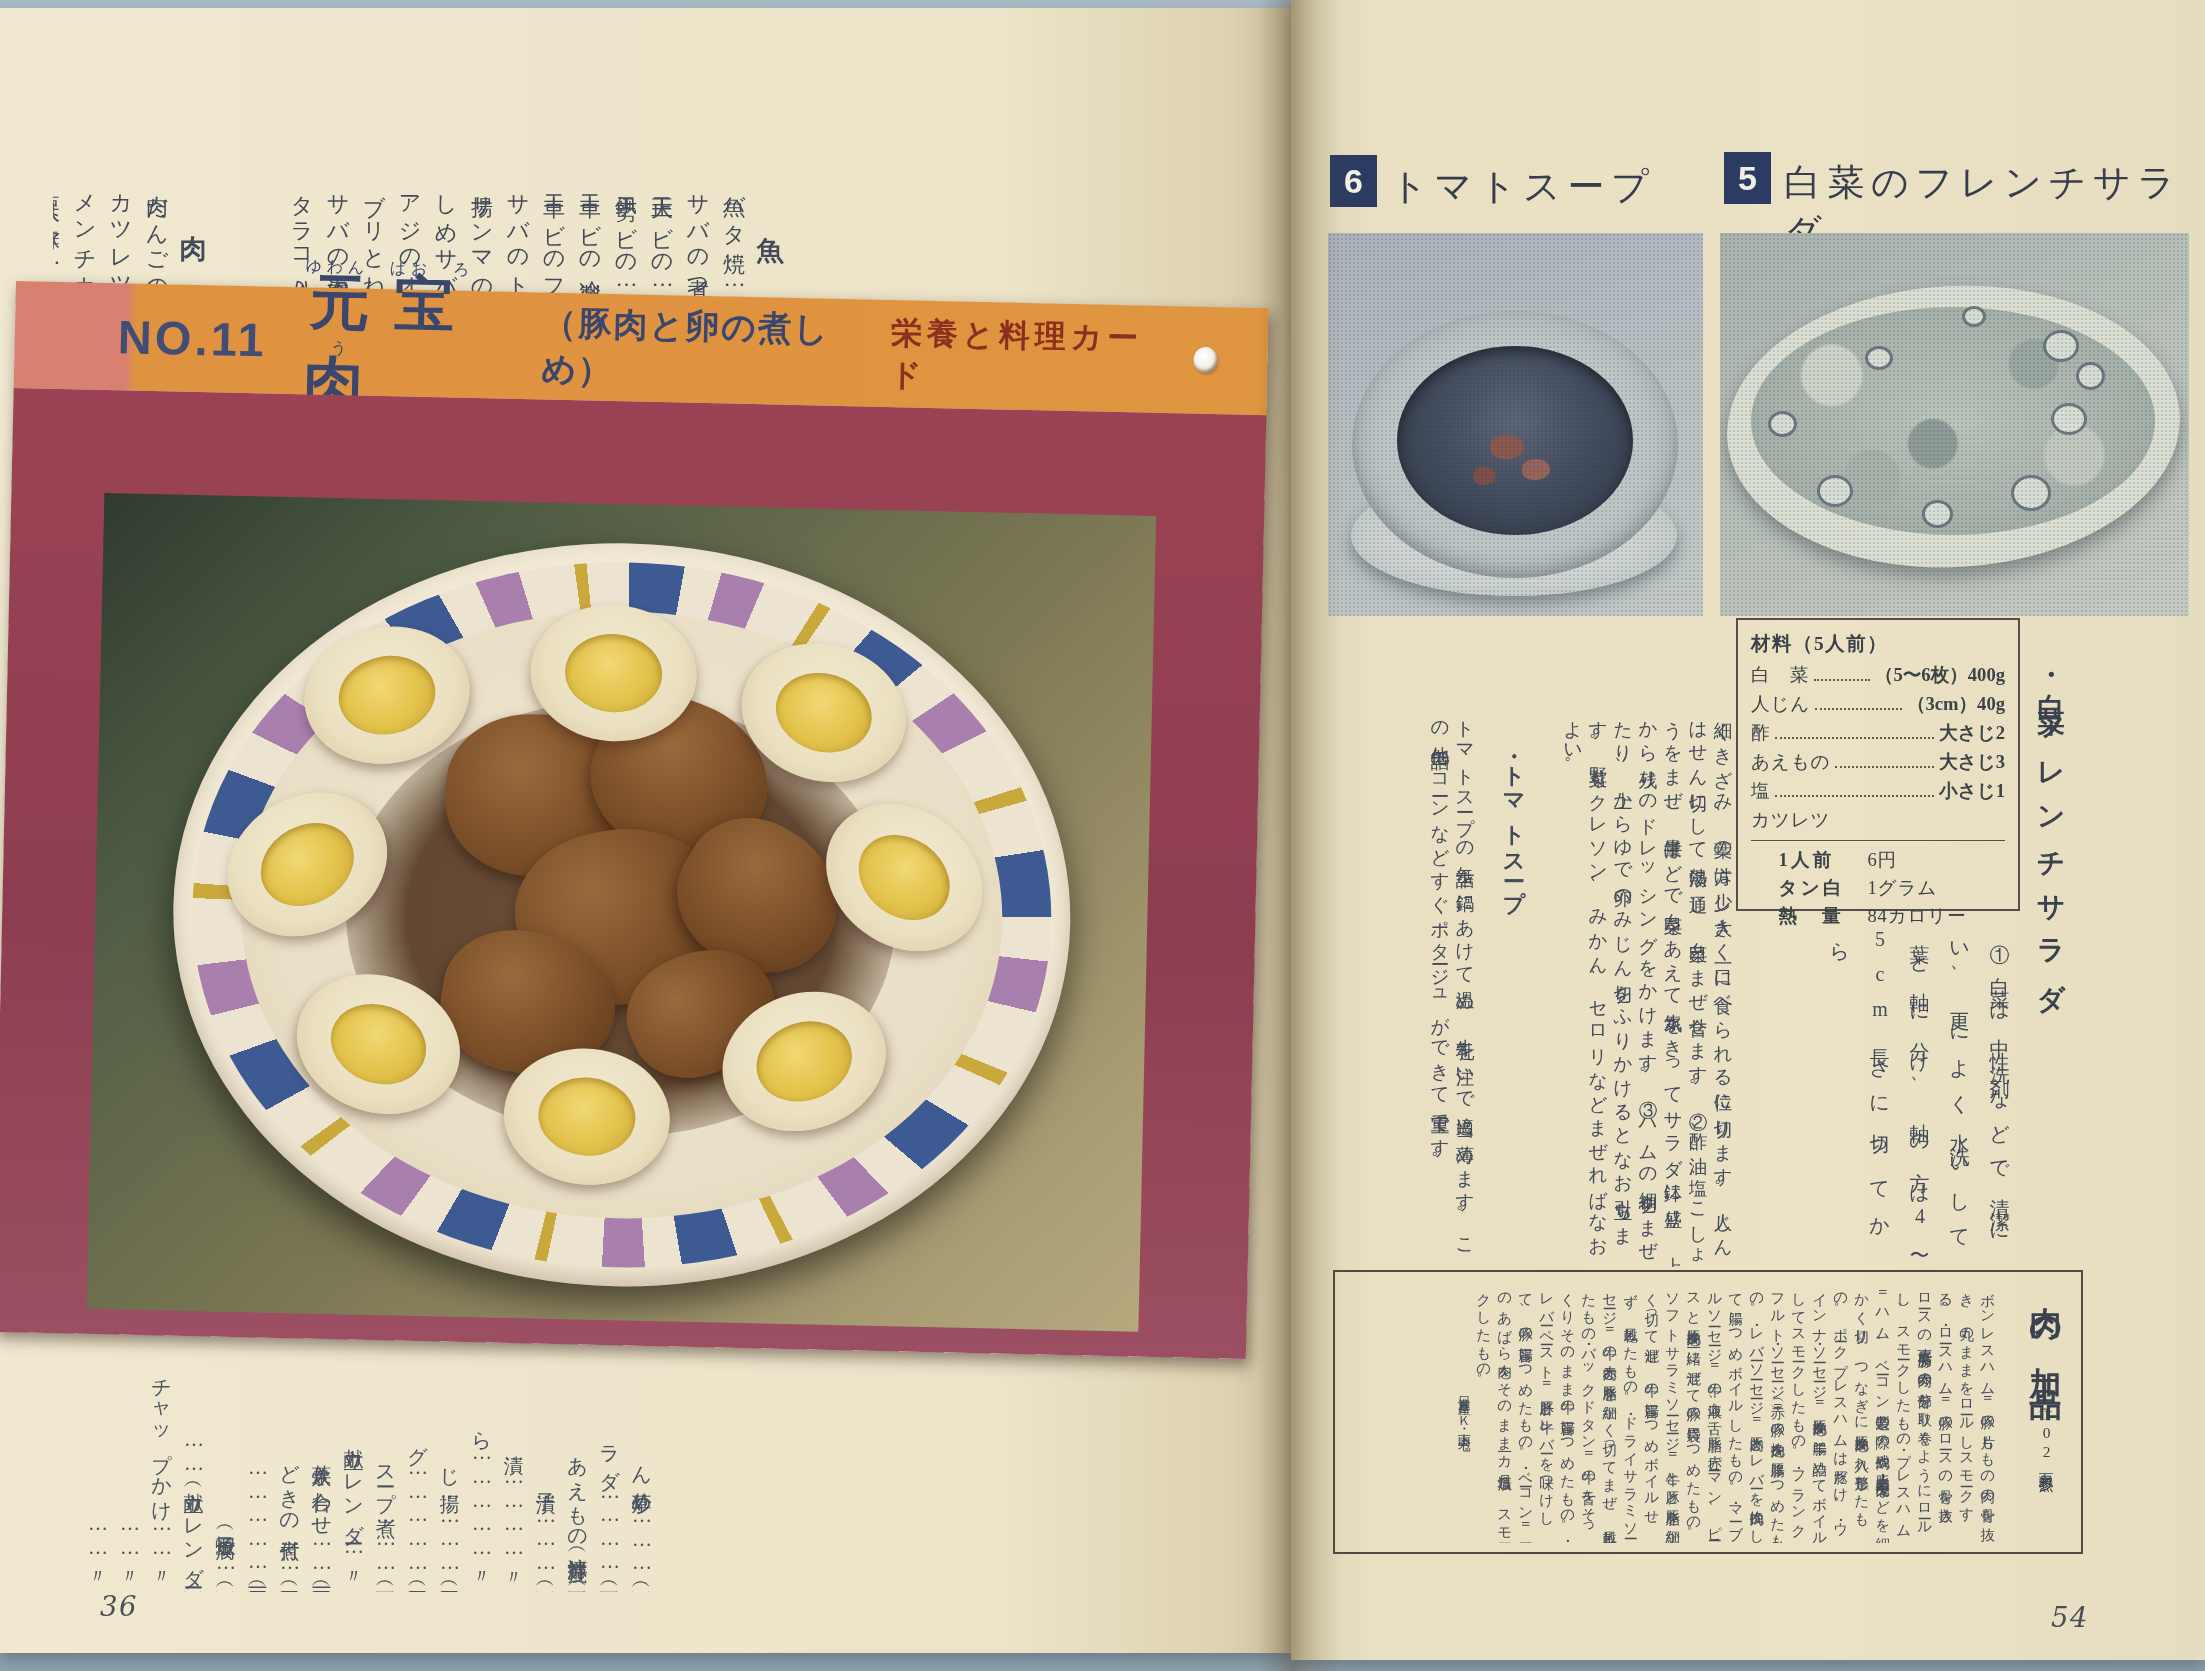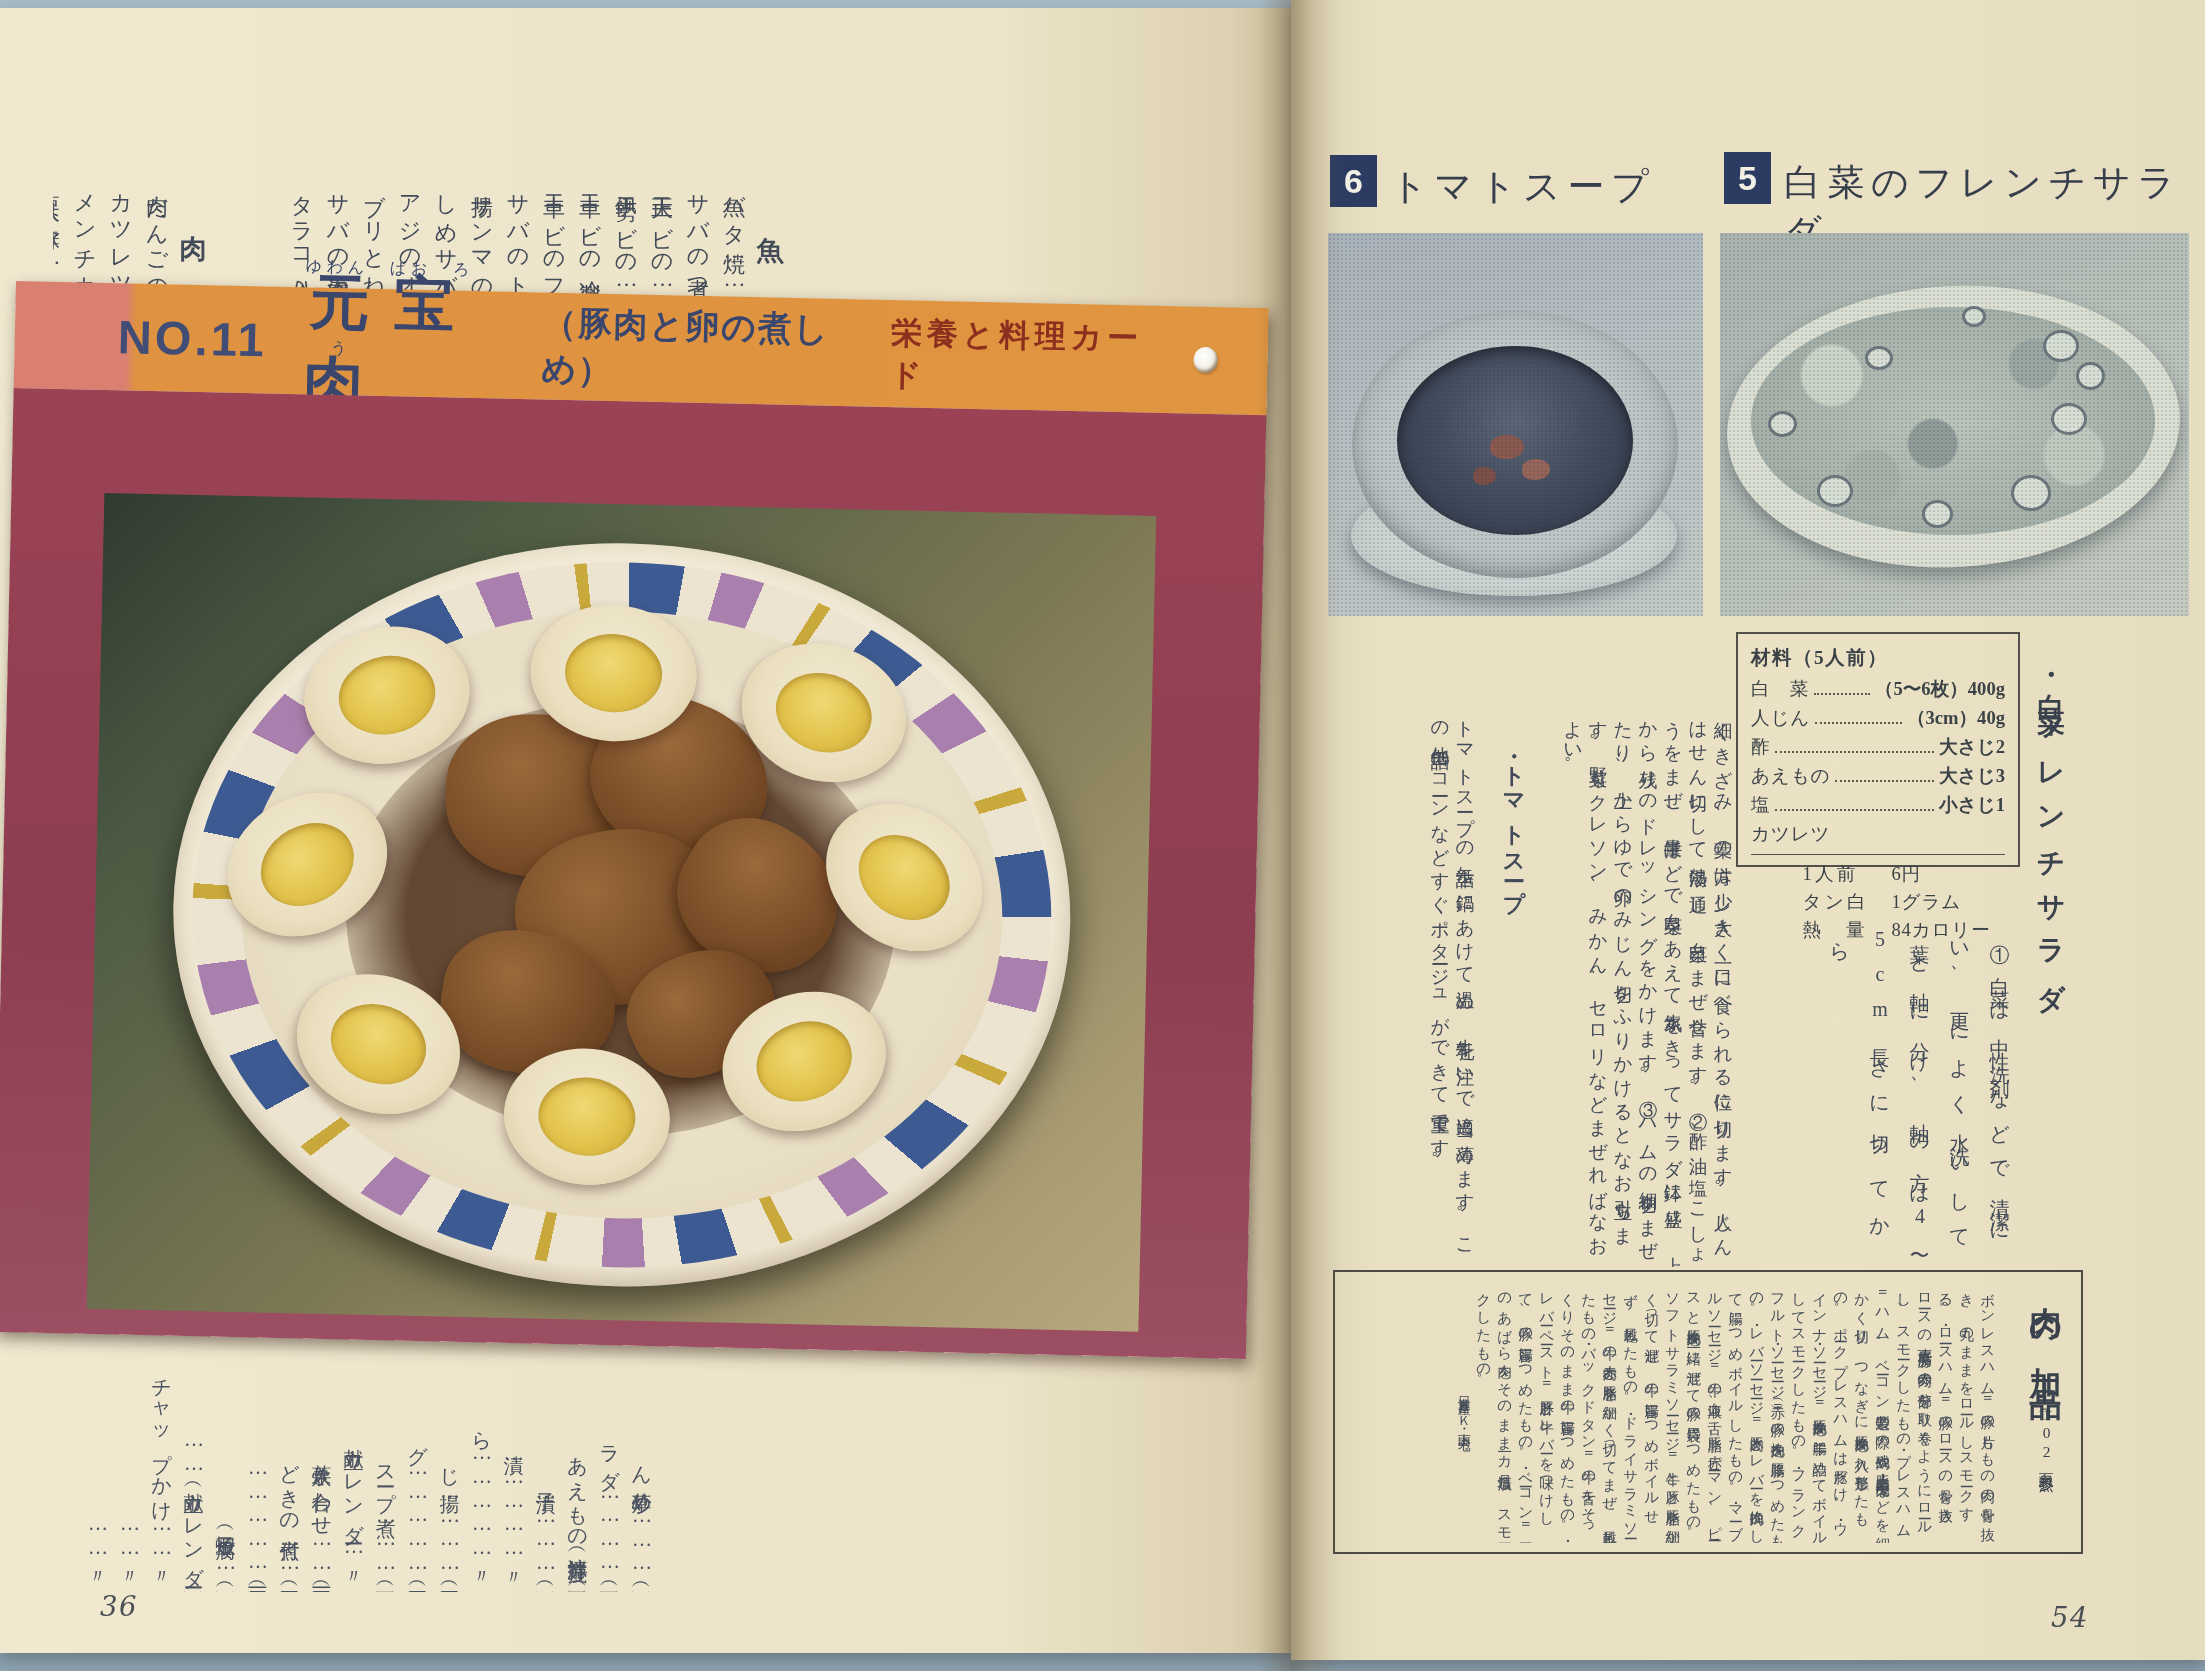--- a/index.html
+++ b/index.html
@@ -124,30 +124,30 @@
   .rad:nth-of-type(5){left:331px;top:170px;}
   .rad:nth-of-type(6){left:291px;top:242px;width:40px;height:36px;}
   .rad:nth-of-type(7){left:202px;top:267px;width:31px;height:27.5px;}
   .rad:nth-of-type(8){left:97px;top:242px;}
   .rad:nth-of-type(9){left:48px;top:178px;width:29px;height:26px;}
   .rad:nth-of-type(10){left:145px;top:113px;width:27.5px;height:24px;}
   .rad:nth-of-type(11){left:242px;top:73px;width:24px;height:21px;}
   
   .salad-title-v{position:absolute;left:2033px;top:659px;height:566px;
     font-size:27.5px;font-weight:bold;letter-spacing:13px;color:#3a424e;}
-  .ing-box{position:absolute;left:1736px;top:632px;width:284px;height:235px;box-sizing:border-box;
+  .ing-box{position:absolute;left:1736px;top:618px;width:284px;height:293px;box-sizing:border-box;
     border:2.4px solid #51504a;padding:9.7px 13px 8px;font-size:18.6px;color:#3c4347;}
   .ing-header{font-size:19.4px;font-weight:bold;letter-spacing:1.6px;margin-bottom:3.2px;}
   .ing-row{display:flex;align-items:baseline;line-height:29px;}
   .ing-name{letter-spacing:0.8px;white-space:nowrap;}
   .ing-lead{flex:1;border-bottom:2.4px dotted #5a5a52;margin:0 4.8px 6.5px;min-width:8px;}
   .ing-val{white-space:nowrap;font-weight:bold;}
   .ing-div{border-top:1.6px solid #51504a;margin:6.5px 0 4.8px;}
   .nut-row{display:flex;line-height:28px;padding-left:27.5px;}
-  .nut-label{width:89px;letter-spacing:3.2px;font-weight:normal;margin-left:24px;}
+  .nut-label{width:89px;letter-spacing:3.2px;font-weight:bold;}
   .nut-val{font-weight:normal;letter-spacing:0.8px;}
   .steps-right{position:absolute;left:1737px;top:928px;width:283px;height:333px;overflow:hidden;
     font-size:20px;line-height:40px;letter-spacing:13px;color:#434b58;}
   .salad-main{position:absolute;left:1534px;top:708px;width:202px;height:559px;overflow:hidden;
     font-size:18.6px;line-height:25px;letter-spacing:2.4px;color:#434b58;}
   .soup-sec{position:absolute;left:1330px;top:708px;width:199px;height:559px;overflow:hidden;color:#434b58;}
   .soup-title{font-size:22px;font-weight:bold;letter-spacing:4.8px;padding-top:37px;margin-left:21px;}
   .soup-body{font-size:18.6px;line-height:25px;letter-spacing:2.4px;}
   .meat-box{position:absolute;left:1333px;top:1270px;width:750px;height:284px;box-sizing:border-box;
     border:2.4px solid #4c4b42;}

